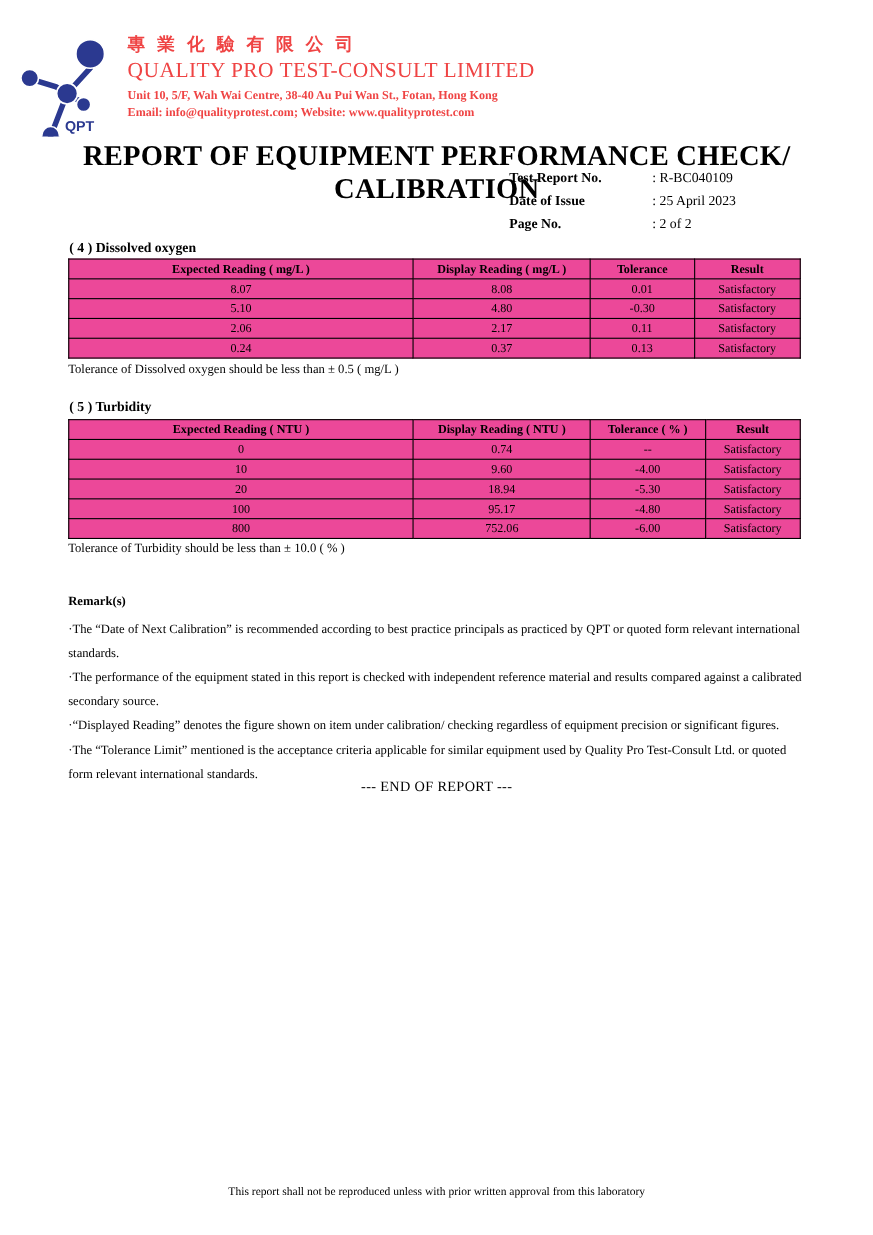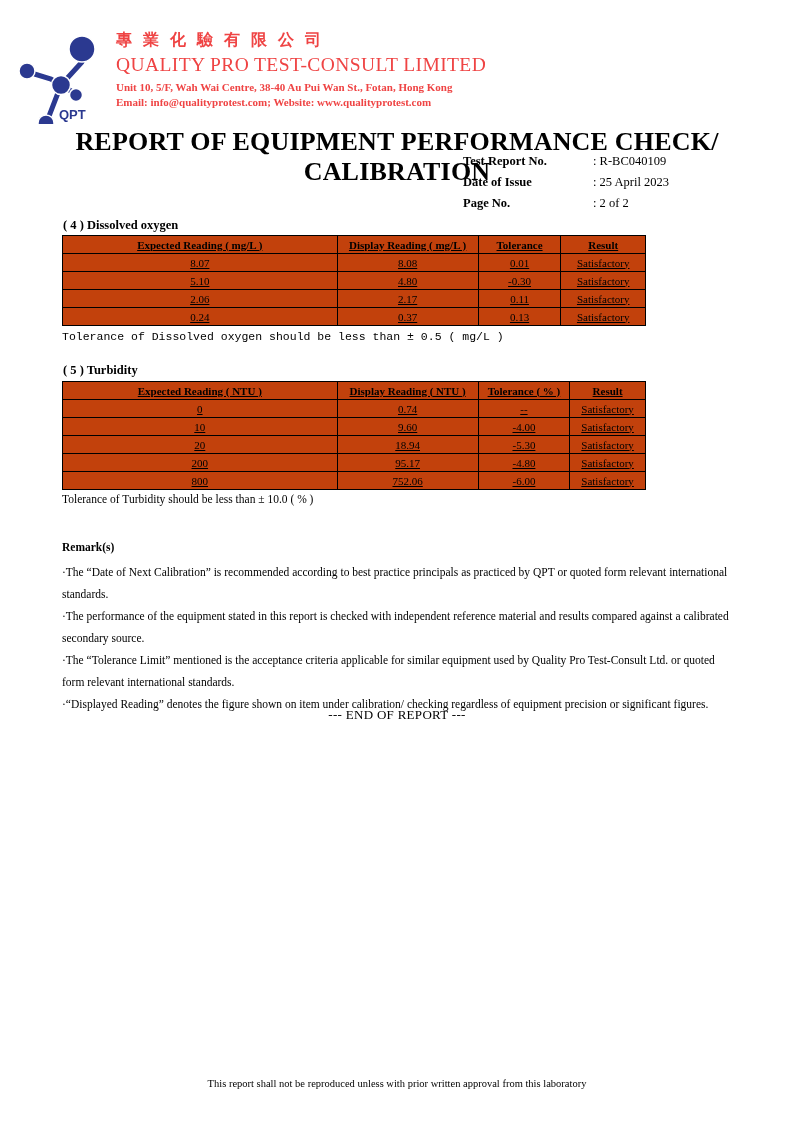--- a/index.html
+++ b/index.html
@@ -22,28 +22,28 @@
            font-size:26px; font-weight:bold; letter-spacing:0.2px; }
   
   .info { position:absolute; top:151px; left:463px; font-size:12.5px; }
   .info-row { display:flex; line-height:21px; }
   .info-label { font-weight:bold; width:130px; }
   .info-value { }
   
   .sec-heading { position:absolute; left:63px; font-size:12.5px; font-weight:bold; }
   .sec4-heading { top:218px; }
   .sec5-heading { top:363px; }
-  table { border-collapse:collapse; table-layout:fixed; width:584px; background:#c2410c;text-decoration:underline; }
+  table { border-collapse:collapse; table-layout:fixed; width:666px; background:#ec4899; }
   .tbl { position:absolute; left:62px; border:1.5px solid #000; }
   .tbl4 { top:235px; }
   .tbl5 { top:381px; }
   th, td { border:1px solid #000; text-align:center; font-size:11px; padding:2px 4px; height:18px; vertical-align:middle; }
   th { font-weight:bold; }
   .note { position:absolute; left:62px; font-size:11.5px; }
-  .note4 { top:330px;font-family:Liberation Mono, monospace; }
+  .note4 { top:330px; }
   .note5 { top:493px; }
   
   .remarks { position:absolute; top:541px; left:62px; width:678px; }
   .remarks-heading { font-size:11.5px; font-weight:bold; margin-bottom:8px; }
   .remark-item { font-size:11.5px; line-height:22px; }
   
   .end-report { position:absolute; top:707px; left:0; width:100%; text-align:center;
                 font-size:13px; letter-spacing:0.3px; }
   
   .footer { position:absolute; top:1078px; left:0; width:100%; text-align:center; font-size:10.5px; }
@@ -171,42 +171,42 @@
           <td>-4.00</td>
           <td>Satisfactory</td>
         </tr>
         <tr>
           <td>20</td>
           <td>18.94</td>
           <td>-5.30</td>
           <td>Satisfactory</td>
         </tr>
         <tr>
-          <td>200</td>
+          <td>100</td>
           <td>95.17</td>
           <td>-4.80</td>
           <td>Satisfactory</td>
         </tr>
         <tr>
           <td>800</td>
           <td>752.06</td>
           <td>-6.00</td>
           <td>Satisfactory</td>
         </tr>
       </tbody>
   </table>
   <div class="note note5">Tolerance of Turbidity should be less than ± 10.0 ( % )</div>
 
   <div class="remarks">
     <div class="remarks-heading">Remark(s)</div>
     <div>
         <p class="remark-item">·The “Date of Next Calibration” is recommended according to best practice principals as practiced by QPT or quoted form relevant international standards.</p>
         <p class="remark-item">·The performance of the equipment stated in this report is checked with independent reference material and results compared against a calibrated secondary source.</p>
+        <p class="remark-item">·“Displayed Reading” denotes the figure shown on item under calibration/ checking regardless of equipment precision or significant figures.</p>
         <p class="remark-item">·The “Tolerance Limit” mentioned is the acceptance criteria applicable for similar equipment used by Quality Pro Test-Consult Ltd. or quoted form relevant international standards.</p>
-        <p class="remark-item">·“Displayed Reading” denotes the figure shown on item under calibration/ checking regardless of equipment precision or significant figures.</p>
       </div>
   </div>
 
   <div class="end-report">--- END OF REPORT ---</div>
 
   <div class="footer">This report shall not be reproduced unless with prior written approval from this laboratory</div>
 
 </div>
 
 </body></html>

